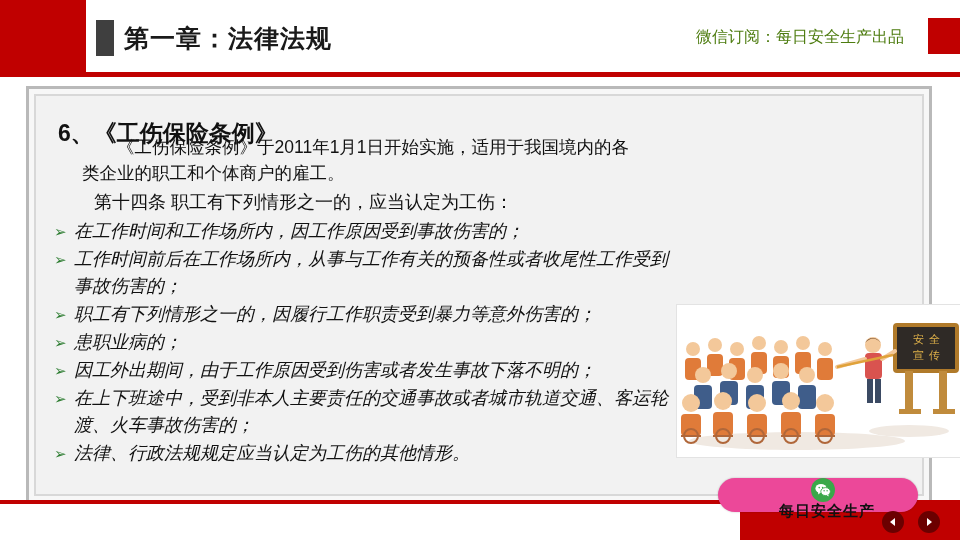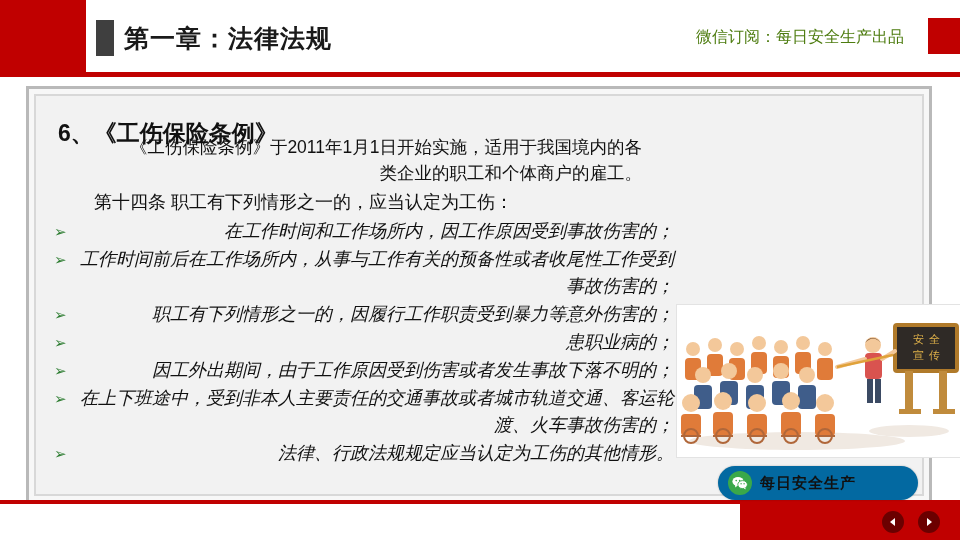--- a/index.html
+++ b/index.html
@@ -9,21 +9,20 @@
   }
   body {
     font-family: "Liberation Sans", sans-serif;
   }
   #slide {
     position: relative;
     width: 960px;
     height: 540px;
     overflow: hidden;
     background: #ffffff;
-    text-align: right;
   }
 
   
   .hdr-red-left {
     position: absolute;
     left: 0; top: 0;
     width: 86px; height: 72px;
     background: #c00000;
   }
   .hdr-red-right {
@@ -163,29 +162,30 @@
     background: #ffffff;
   }
   .footer-line {
     position: absolute;
     left: 0; bottom: 36px;
     width: 960px; height: 4px;
     background: #c00000;
   }
   .wechat-badge {
     position: absolute;
-    right: 42px; bottom: 40px;
+    right: 42px; bottom: 28px;
     width: 200px; height: 34px;
-    background: #0369a1;
+    background: #ec4899;
     border-radius: 17px;
     box-shadow: 0 0 2px rgba(0,0,0,0.25);
     display: flex;
     align-items: center;
     padding-left: 10px;
     box-sizing: border-box;
+    flex-direction: column;
   }
   .wechat-circle {
     width: 24px; height: 24px;
     border-radius: 50%;
     background: #3aa84a;
     display: flex;
     align-items: center;
     justify-content: center;
     flex: 0 0 auto;
   }

